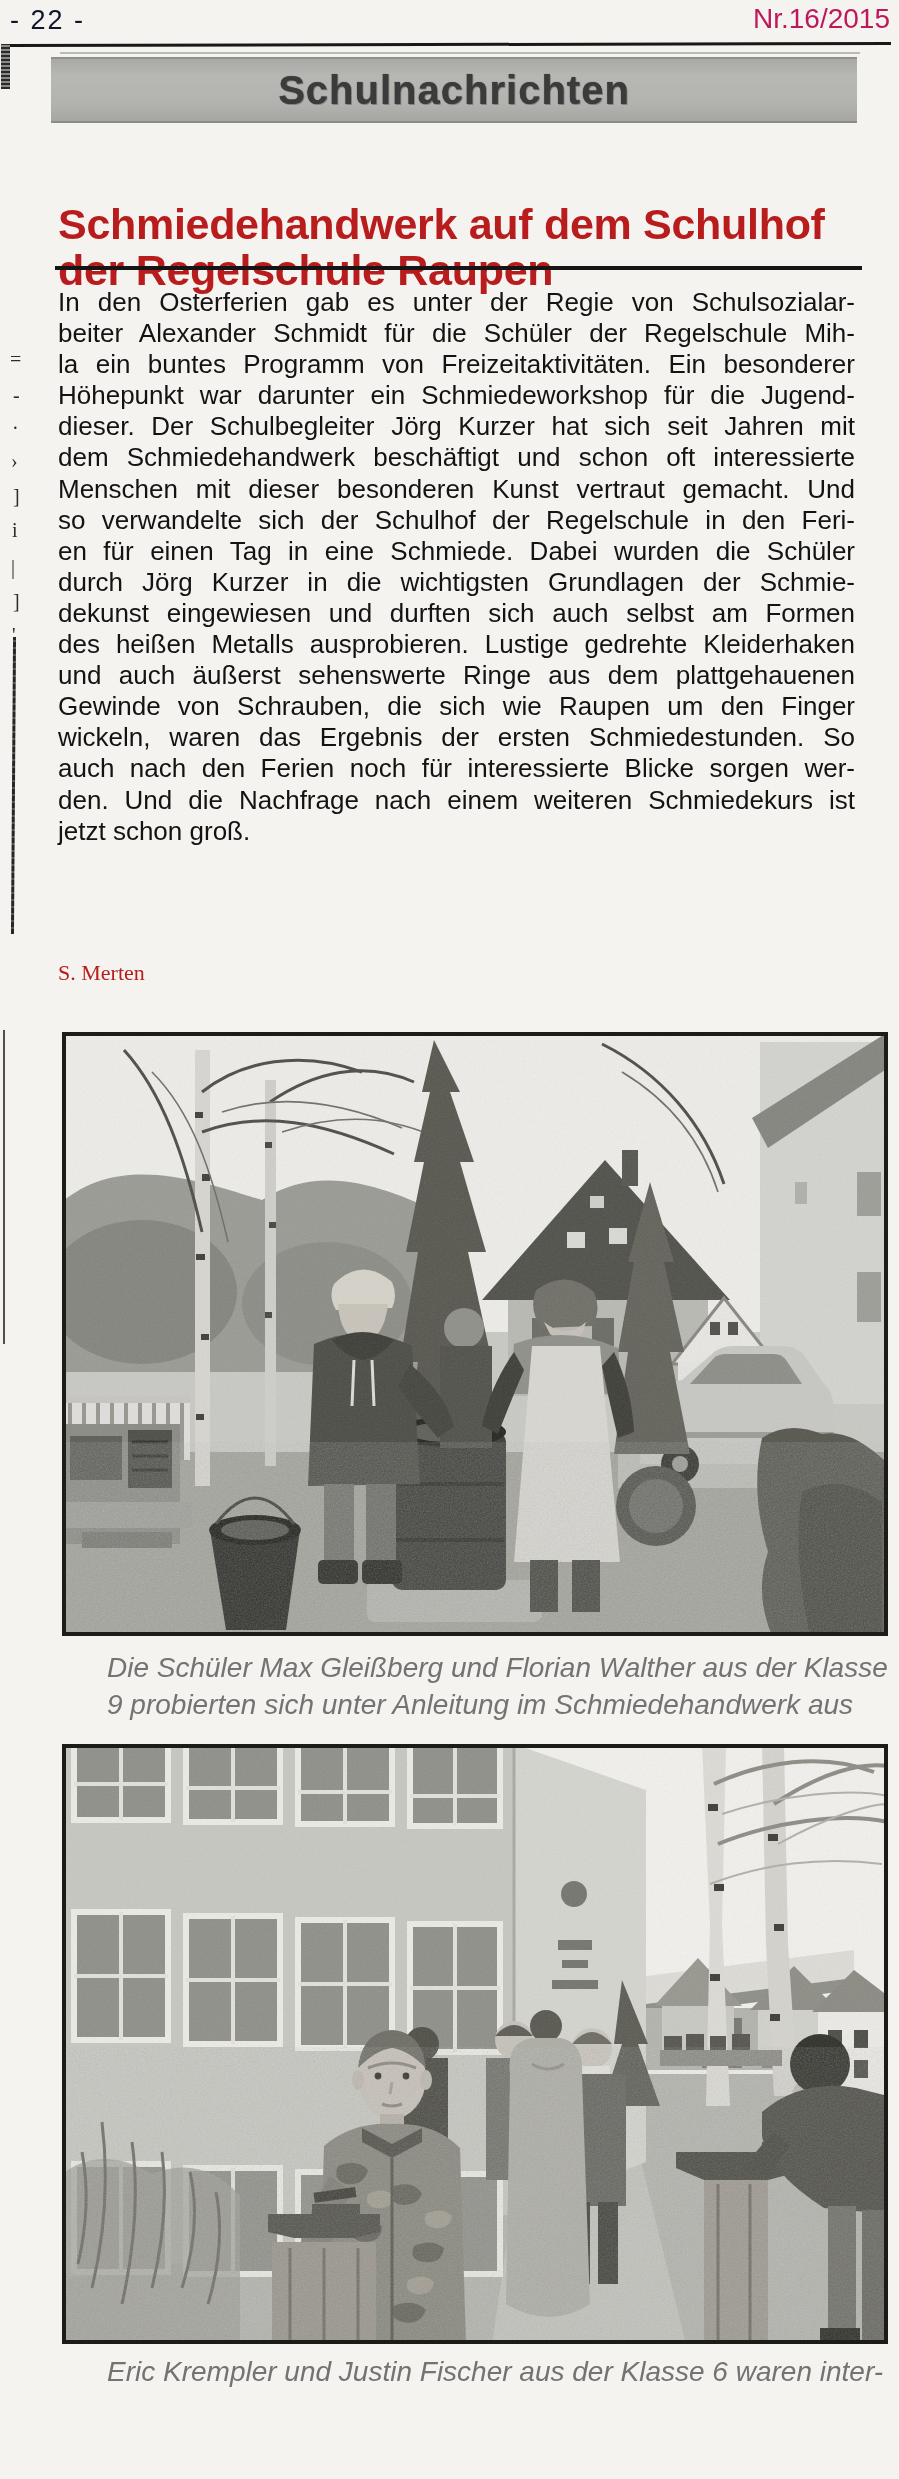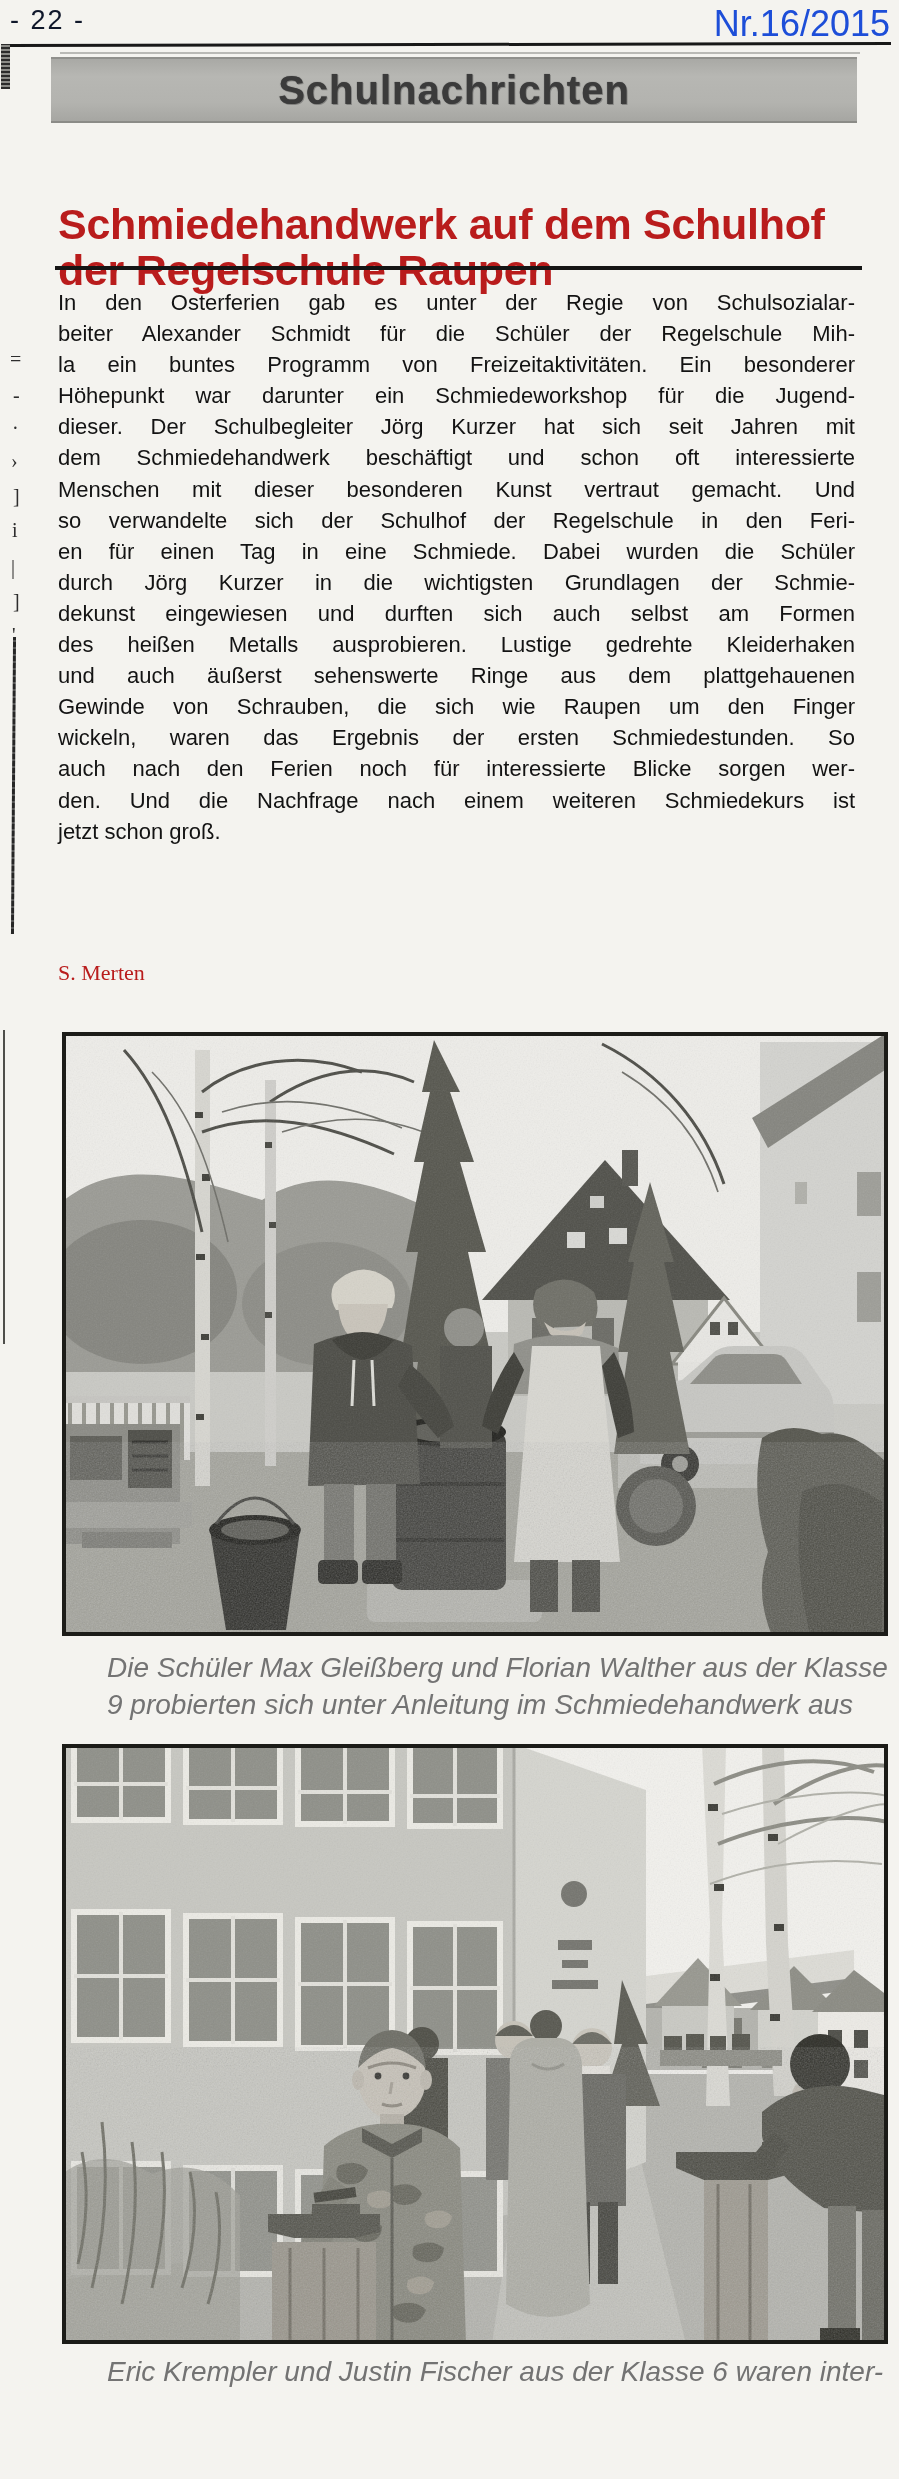--- a/index.html
+++ b/index.html
@@ -1,36 +1,36 @@
 <!DOCTYPE html>
 <html><head>
 <meta charset="utf-8">
 <style>
   html,body{margin:0;padding:0;background:#dcdcda;}
   .page{position:relative;width:899px;height:2479px;background:#f4f3ef;
         font-family:"Liberation Sans",sans-serif;color:#161616;overflow:hidden;
         box-shadow:0 0 6px rgba(0,0,0,.3);}
   
   .page-number{position:absolute;left:10px;top:5px;font-size:27px;letter-spacing:2px;color:#0f172a;}
-  .issue{position:absolute;right:9px;top:3px;font-size:36px;color:#1d4ed8;margin-left:13px;}
+  .issue{position:absolute;right:9px;top:3px;font-size:28px;color:#be185d;margin-left:13px;}
   .top-rule{position:absolute;left:8px;top:43px;width:883px;height:3px;background:#181818;transform:rotate(-0.12deg);}
   .top-rule-shadow{position:absolute;left:60px;top:52px;width:800px;height:2px;background:#b9b9b5;}
   
   .banner{position:absolute;left:51px;top:57px;width:806px;height:62px;
           background:linear-gradient(#a9a9a5,#b7b7b3 28%,#b3b3af 70%,#a6a6a2);
           display:flex;align-items:center;justify-content:center;
           border-top:2px solid #90908c;border-bottom:2px solid #8b8b87;}
   .banner span{font-size:40px;font-weight:bold;color:#3b3b3b;letter-spacing:1px;
           text-shadow:0 0 1px #4a4a4a,1px 1px 0 rgba(60,60,60,.35);}
   
   .headline{position:absolute;left:58px;top:173px;width:805px;font-size:43px;font-weight:bold;
             line-height:46px;color:#b91c1c;letter-spacing:-0.3px;margin-top:28px;}
   .headline-rule{position:absolute;left:55px;top:266px;width:807px;height:4px;background:#151515;}
   
-  .body-text{position:absolute;left:58px;top:287px;width:797px;font-size:22px;line-height:31.1px;color:#131313;}
+  .body-text{position:absolute;left:58px;top:287px;width:797px;font-size:26px;line-height:31.1px;color:#131313;}
   .body-text div{text-align:justify;text-align-last:justify;height:31.1px;overflow:visible;white-space:nowrap;}
   .body-text div:last-child{text-align-last:left;}
   .author{position:absolute;left:58px;top:960px;font-size:22px;color:#b91c1c;font-family:Liberation Serif, serif;}
   
   .photo{position:absolute;left:62px;margin:0;}
   .photo svg{display:block;}
   #photo1{top:1032px;}
   #photo2{top:1744px;}
   .caption{position:absolute;left:72px;width:800px;font-style:italic;font-size:28px;
            line-height:37px;color:#737373;margin-left:35px;}

